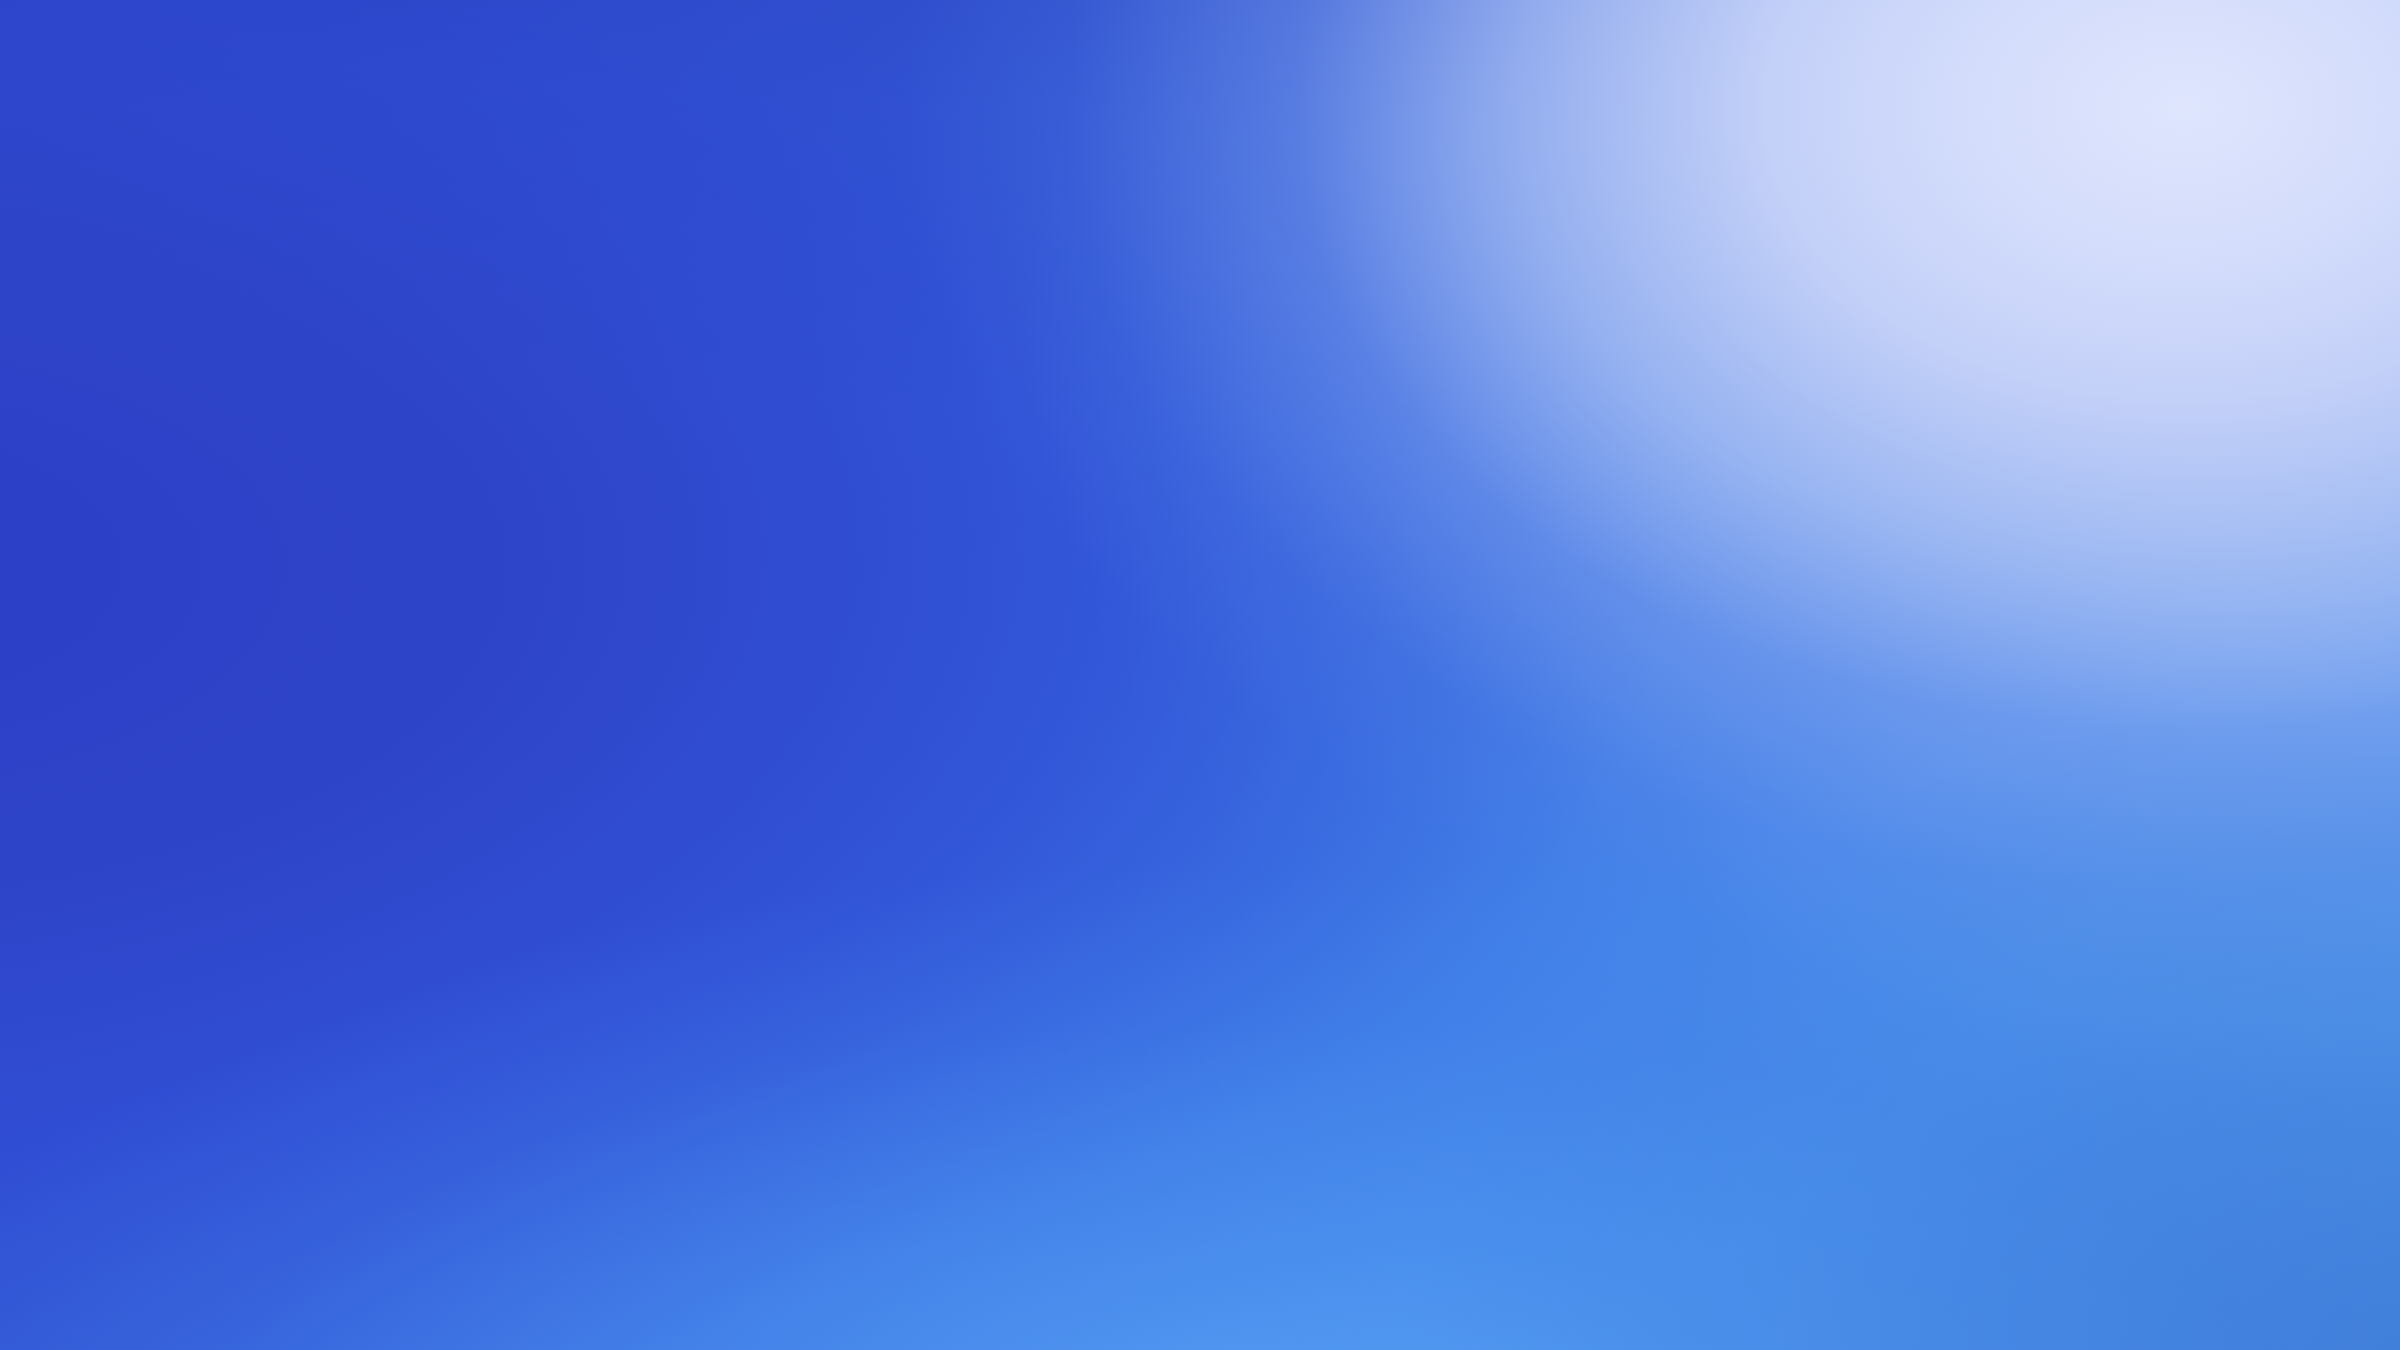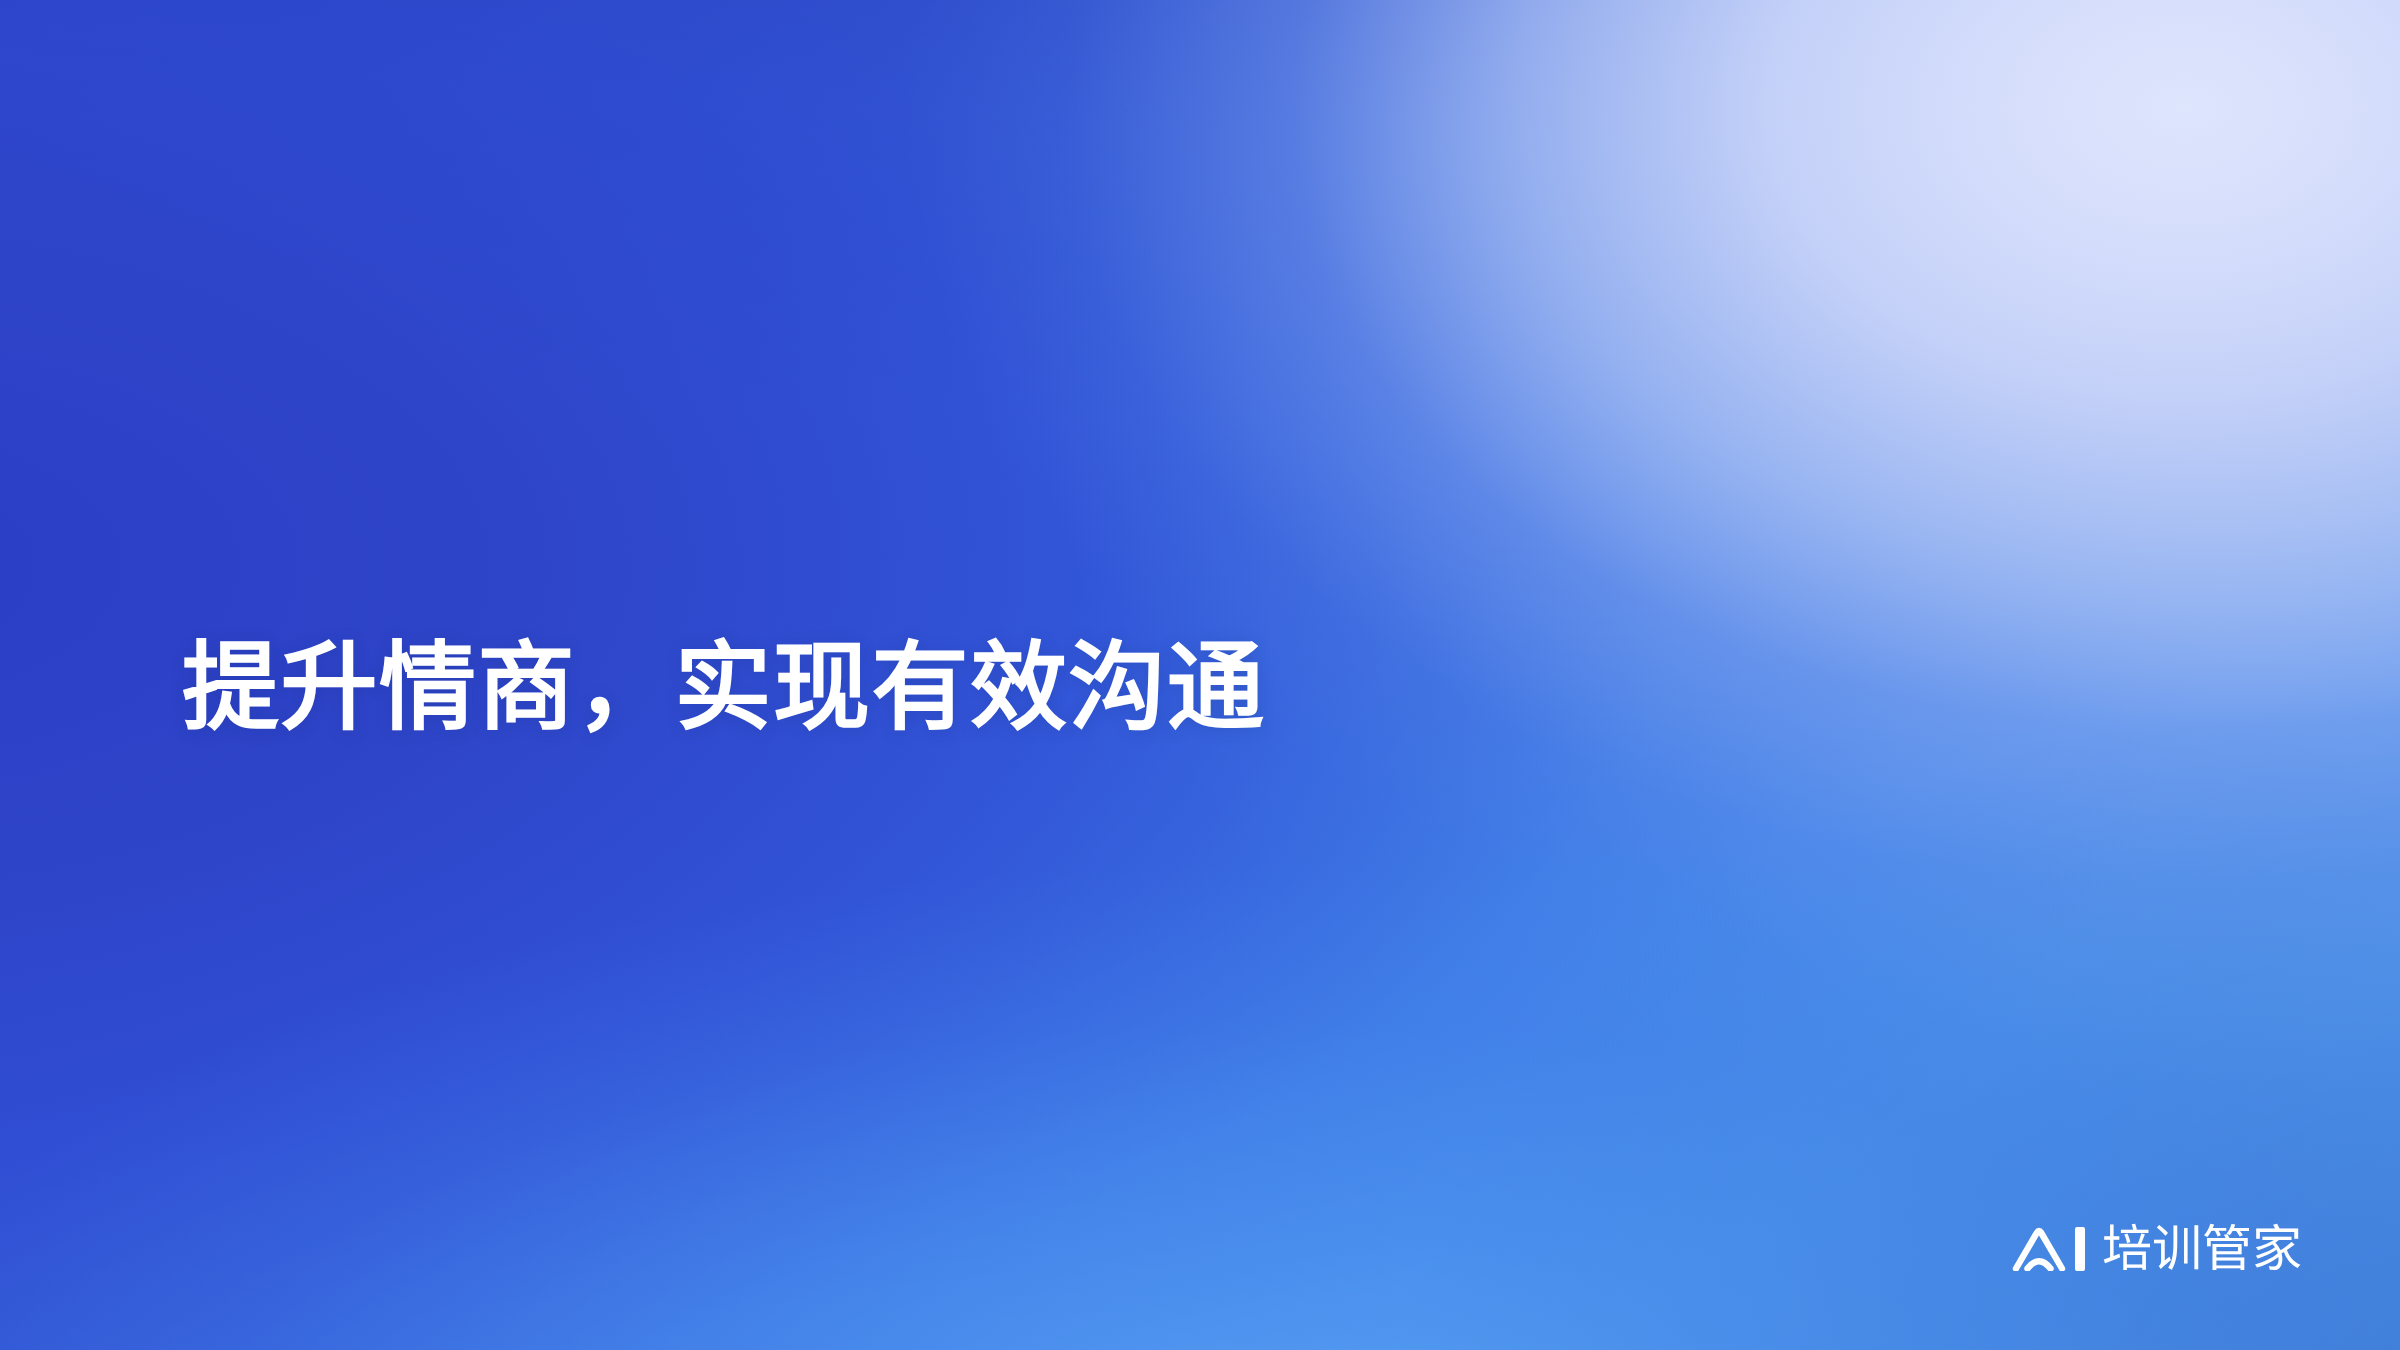--- a/index.html
+++ b/index.html
@@ -156,24 +156,15 @@
 <div class="slide">
 
   <div class="bg-base"></div>
   <div class="bg-left-mass"></div>
   <div class="bg-top-shade"></div>
   <div class="bg-bottom-light"></div>
   <div class="bg-glow-soft"></div>
   <div class="bg-glow-main"></div>
   <div class="bg-corner-shade"></div>
 
-  <h1 class="headline">提升情商，实现有效沟通</h1>
 
-  <div class="brand">
-    <svg class="brand-mark" viewBox="0 0 54 44" aria-hidden="true">
-      <path d="M4 41.5 L25 5.5 Q27 2.2 29 5.5 L50 41.5" fill="none" stroke="#ffffff" stroke-width="6.4" stroke-linecap="round" stroke-linejoin="round"></path>
-      <path d="M15.5 41.5 Q27 27 38.5 41.5" fill="none" stroke="#ffffff" stroke-width="6.4" stroke-linecap="round" stroke-linejoin="round"></path>
-    </svg>
-    <span class="brand-bar"></span>
-    <span class="brand-word">培训管家</span>
-  </div>
 
 </div>
 
 </body></html>

